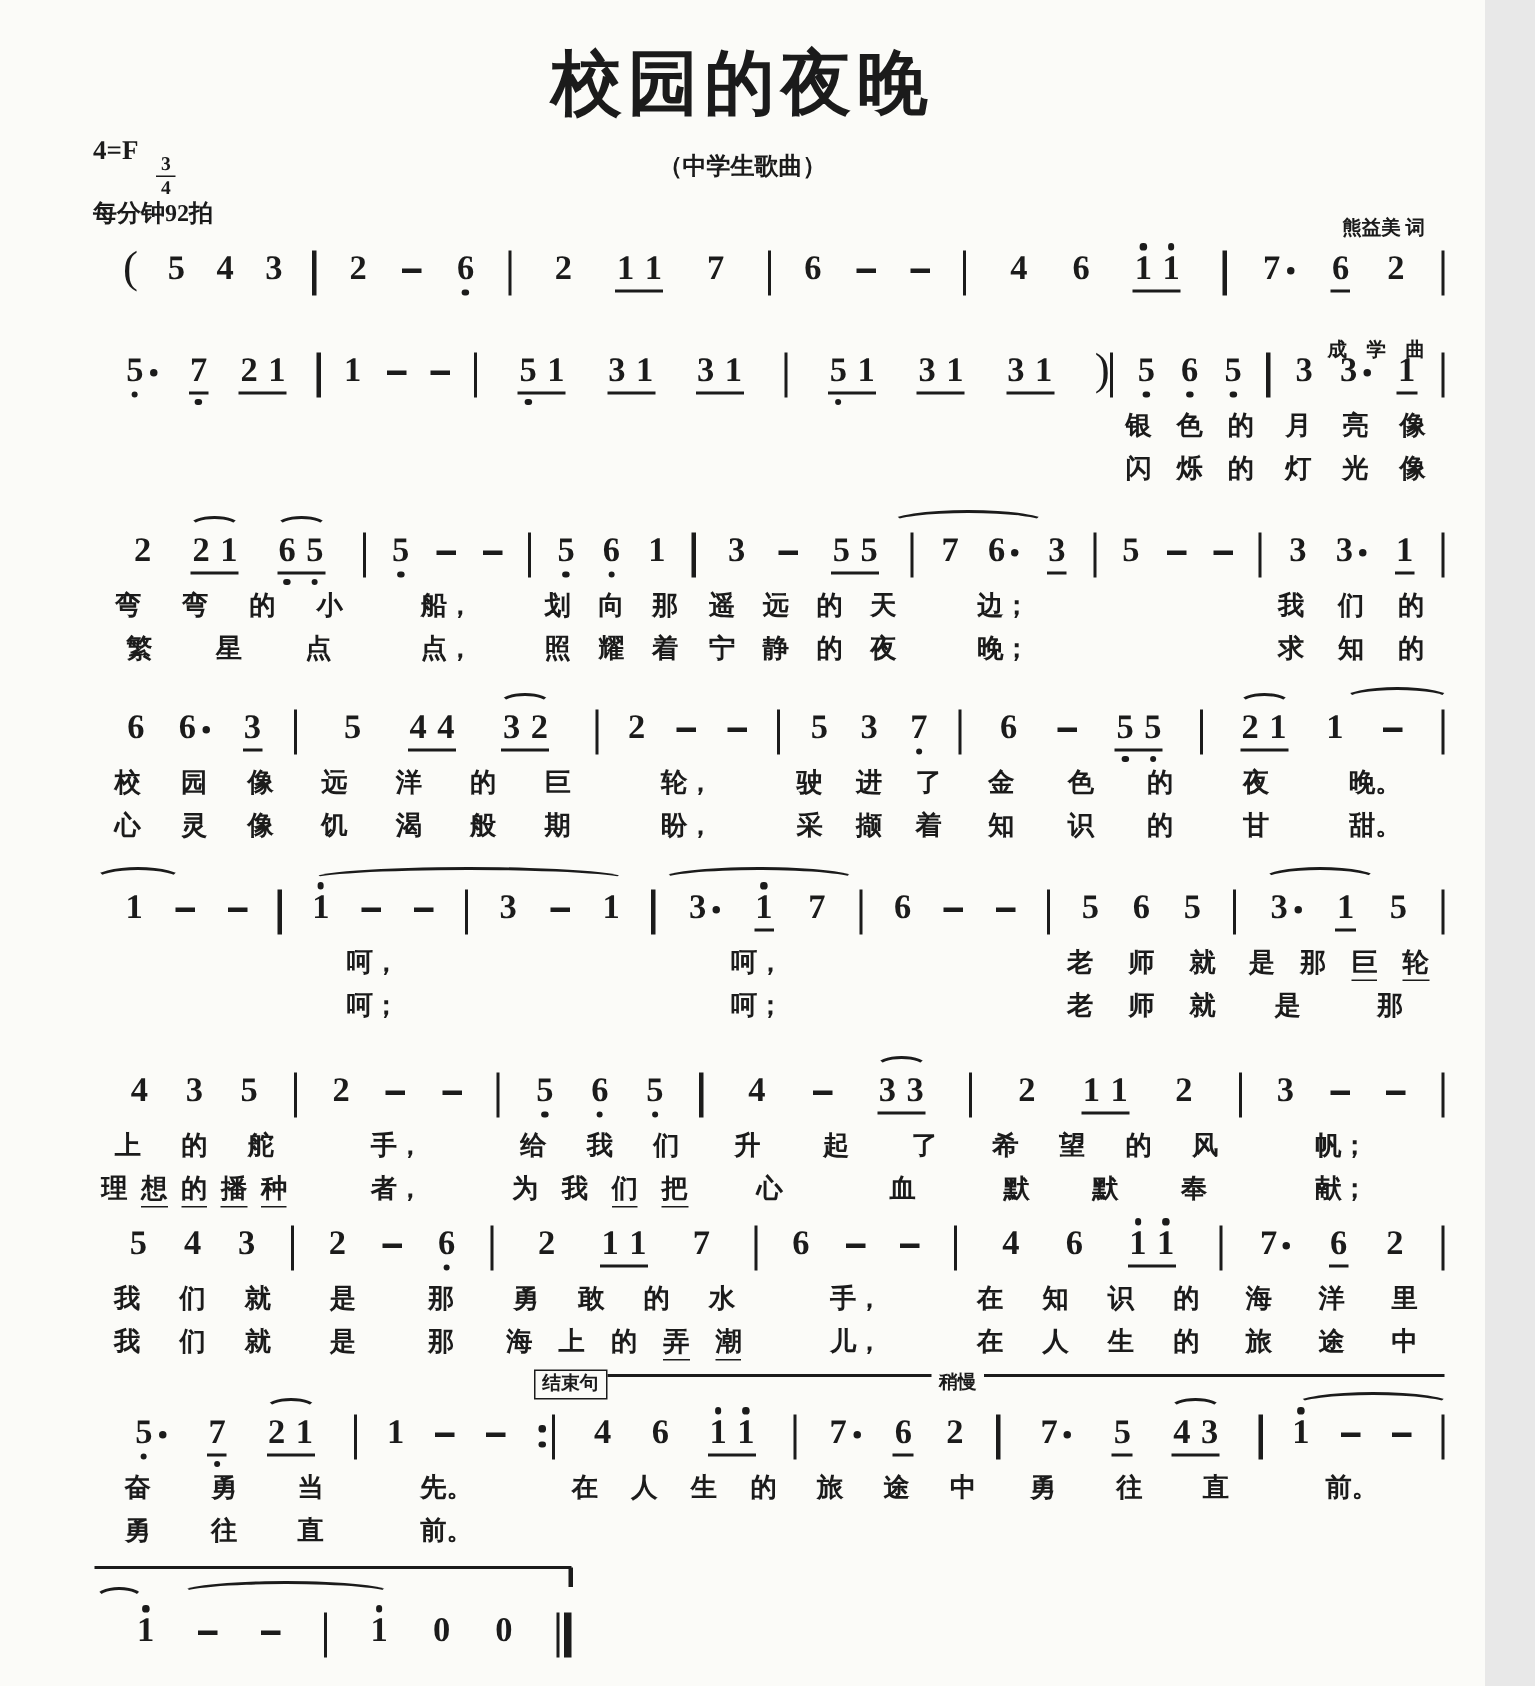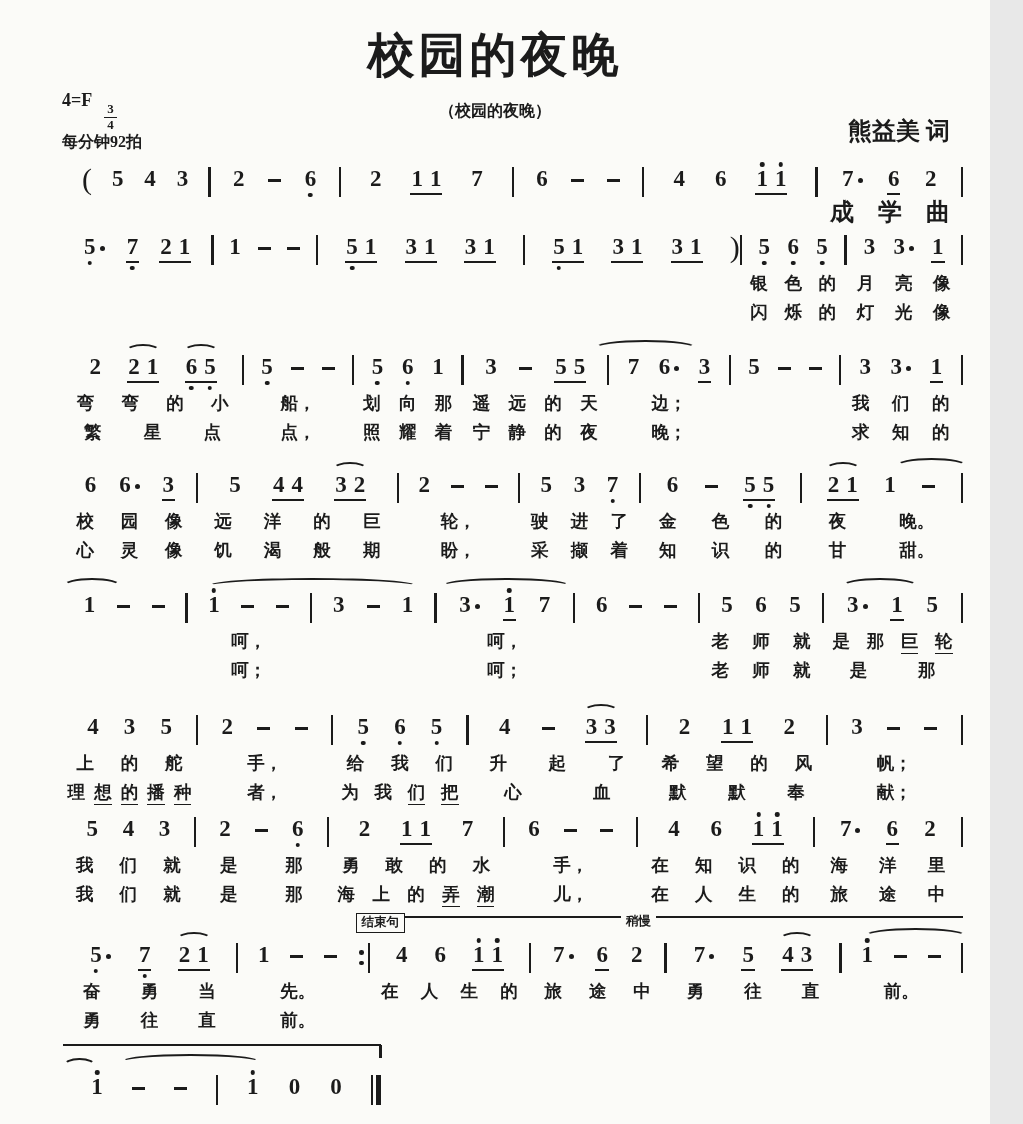--- a/index.html
+++ b/index.html
@@ -3,21 +3,21 @@
 <meta charset="utf-8">
 <style>
   :root{ --ink:#1b1b1b; --paper:#fbfbf8; }
   html,body{margin:0;padding:0;background:#e8e8e8;}
   .page{position:relative;width:990px;height:1124px;background:var(--paper);overflow:hidden;
         font-family:"Liberation Serif",serif;color:var(--ink);}
   .title{position:absolute;top:24px;left:0;width:100%;text-align:center;
          font-family:"DejaVu Sans",sans-serif;font-weight:900;font-size:47px;letter-spacing:4px;}
   .subtitle{position:absolute;top:101px;left:0;width:100%;text-align:center;
             font-size:16px;font-weight:700;}
-  .credits{position:absolute;top:64px;right:40px;text-align:right;font-size:24px;
+  .credits{position:absolute;top:84px;right:40px;text-align:right;font-size:13px;
            font-weight:700;line-height:27px;white-space:pre;}
   .keysig{position:absolute;top:90px;left:62px;font-size:18px;font-weight:700;}
   .frac{display:inline-flex;flex-direction:column;align-items:center;font-size:13px;
         line-height:1.15;margin-left:12px;vertical-align:-7px;font-weight:700;}
   .frac .num{border-bottom:1.8px solid var(--ink);padding:0 3px;}
   .tempo{position:absolute;top:132px;left:62px;font-size:16px;font-weight:700;}
 
   #score .system{position:absolute;left:63px;width:900px;}
   .sys1{top:150px}.sys2{top:218px}.sys3{top:338px}.sys4{top:456px}.sys5{top:576px}
   .sys6{top:698px}.sys7{top:800px}.sys8{top:916px}.sys9{top:1044px;width:318px!important}
@@ -55,21 +55,21 @@
   .m-lyric{display:flex;justify-content:space-around;align-items:flex-start;height:28px;
        font-size:17.5px;font-weight:700;margin-top:1px;}
   .lu{line-height:24px;white-space:nowrap;}
   .lu.ulx{border-bottom:1.8px solid var(--ink);}
 </style>
 </head>
 <body>
 
 <div class="page">
   <div class="title">校园的夜晚</div>
-  <div class="subtitle">（校园的夜晚）</div>
+  <div class="subtitle">（中学生歌曲）</div>
   <div class="credits">
     <div>熊益美 词</div>
     <div>成　学　曲</div>
   </div>
   <div class="keysig">
     <span>4=F</span><span class="frac">
         <span class="num">3</span>
         <span class="den">4</span>
       </span>
   </div>

